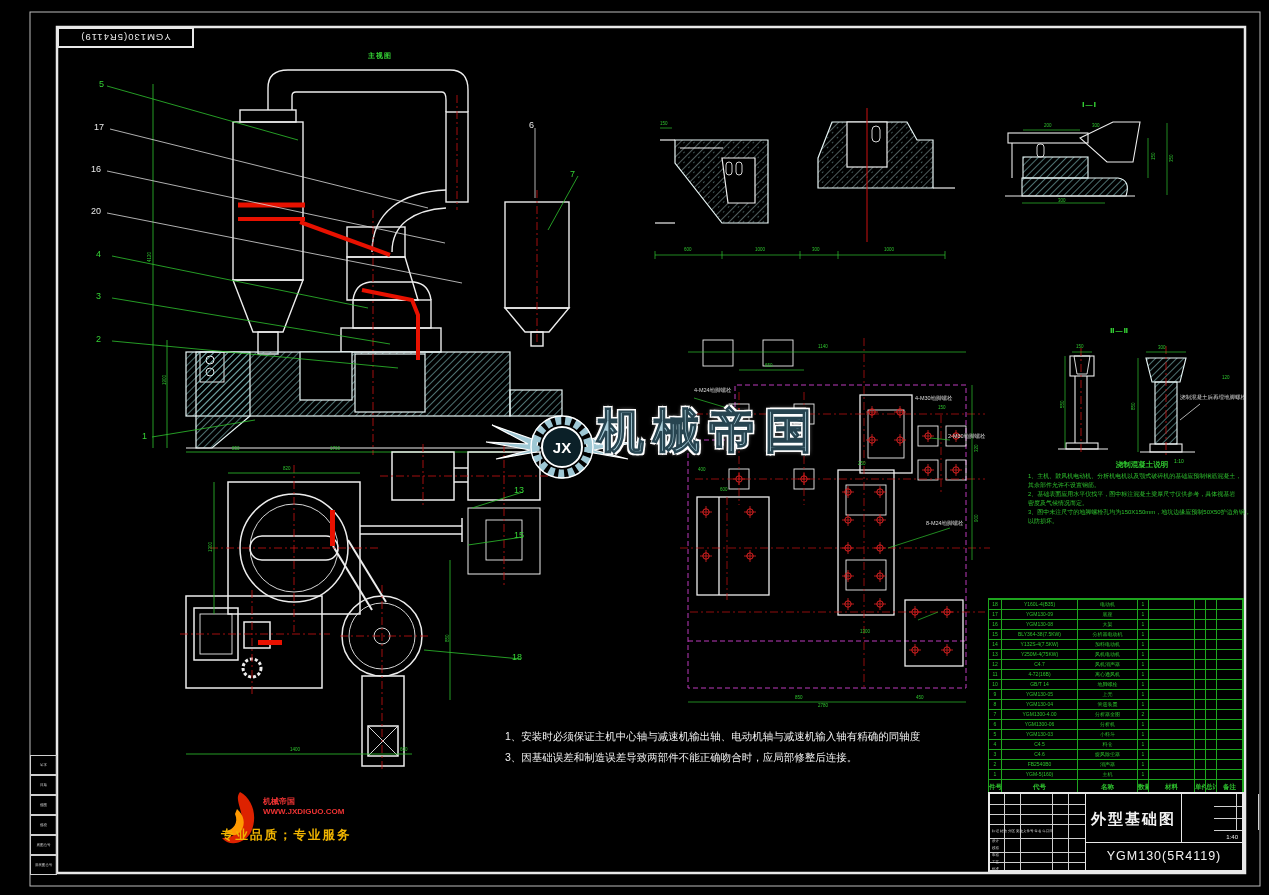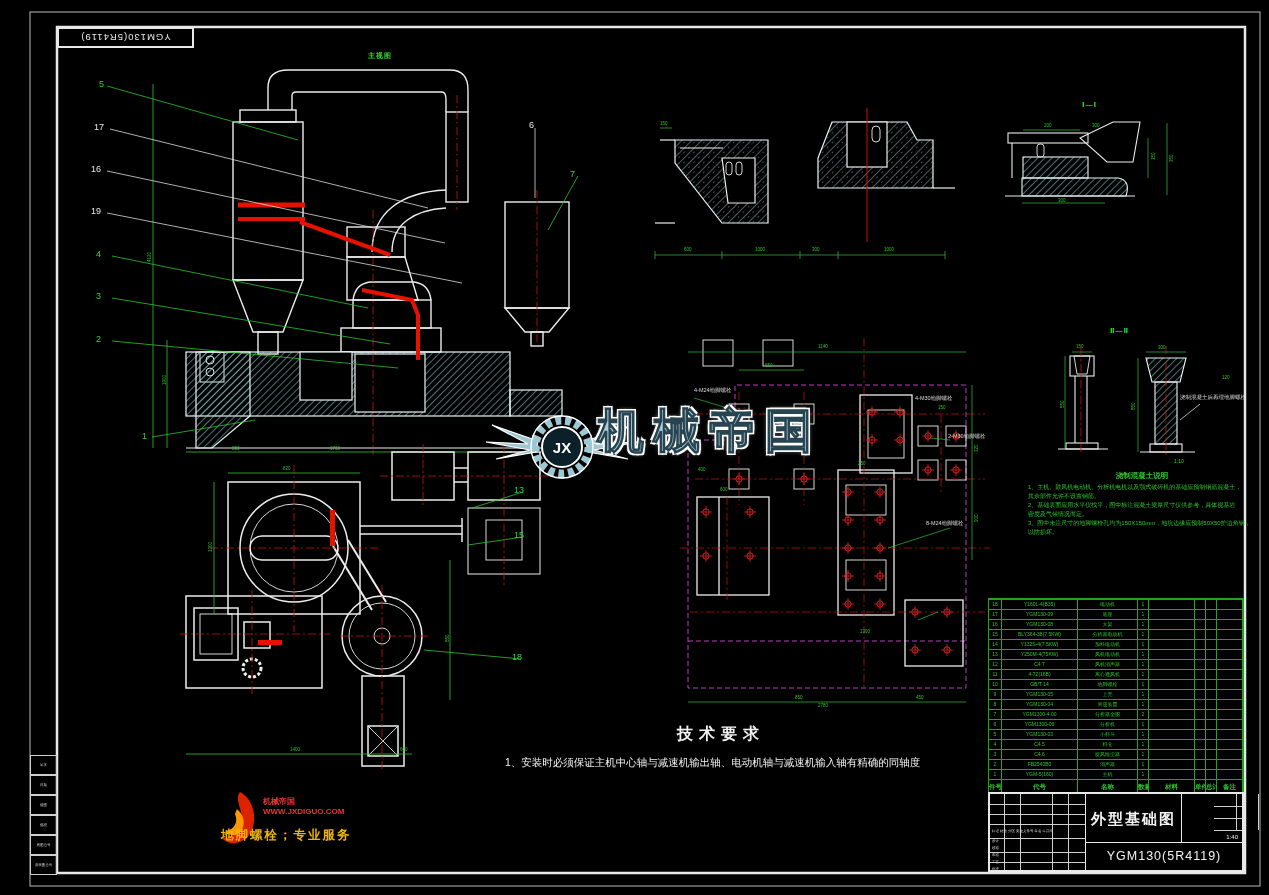--- a/index.html
+++ b/index.html
@@ -14,21 +14,21 @@
   .wtxt{color:#dcdcdc;font-size:5.5px;}
   .seclbl{color:#35d435;font-size:7px;font-weight:bold;letter-spacing:1px;}
   .corner{left:57px;top:27px;width:133px;height:17px;border:2px solid #e8e8e8;
           color:#e8e8e8;font-size:9.5px;text-align:center;line-height:17px;
           transform:rotate(180deg);letter-spacing:1px;}
   
   #tech{left:505px;top:726px;width:432px;color:#f0f0f0;}
   #tech .tt{font-size:16px;font-weight:bold;text-align:center;letter-spacing:6px;margin-bottom:10px;}
   #tech .tl{font-size:10.5px;line-height:21px;white-space:nowrap;}
   
-  #notes{left:1028px;top:461px;width:228px;color:#2ec32e;margin-top:11px;}
+  #notes{left:1028px;top:461px;width:228px;color:#2ec32e;}
   #notes .nt{font-size:7.5px;font-weight:bold;text-align:center;margin-bottom:3px;}
   #notes .nl{font-size:6px;line-height:9px;white-space:nowrap;}
   
   #bom{left:988px;top:598px;width:256px;border:1.5px solid #1ea51e;box-sizing:border-box;}
   .bomrow{display:grid;grid-template-columns:13px 76px 60px 11px 46px 11px 11px auto;height:10px;}
   .bomrow div{border-right:1px solid #1ea51e;border-top:1px solid #1ea51e;color:#2ec32e;
       font-size:5px;line-height:9px;text-align:center;overflow:hidden;}
   .bomrow div:first-child{border-left:0;}
   .bomhead{height:14px;}
   .bomhead div{font-size:6.5px;line-height:13px;font-weight:bold;}
@@ -427,22 +427,22 @@
 </svg>
 
 <div class="t corner">YGM130(5R4119)</div>
 <div class="t seclbl" style="left:368px;top:52px">主视图</div>
 <div class="t seclbl" style="left:1082px;top:101px">Ⅰ—Ⅰ</div>
 <div class="t seclbl" style="left:1110px;top:327px">Ⅱ—Ⅱ</div>
 <div class="t g" style="left:1174px;top:459px;font-size:5px">1:10</div>
 <div class="t wtxt" style="left:1180px;top:395px">浇制混凝土后再埋地脚螺栓</div>
 
 <div class="t" id="tech">
-  <div class="tt">技术要求</div>
   <div class="tl">1、安装时必须保证主机中心轴与减速机输出轴、电动机轴与减速机输入轴有精确的同轴度</div>
+  <div class="tl">3、因基础误差和制造误差导致两部件不能正确吻合时，应局部修整后连接。</div>
 </div>
 
 <div class="t" id="notes">
   <div class="nt">浇制混凝土说明</div>
   <div class="nl">1、主机、鼓风机电动机、分析机电机以及颚式破碎机的基础应预制钢筋混凝土，</div>
   <div class="nl">其余部件允许不设置钢筋。</div>
   <div class="nl">2、基础表面应用水平仪找平，图中标注混凝土梁厚尺寸仅供参考，具体视基岩</div>
   <div class="nl">密度及气候情况而定。</div>
   <div class="nl">3、图中未注尺寸的地脚螺栓孔均为150X150mm，地坑边缘应预制50X50护边角钢，</div>
   <div class="nl">以防损坏。</div>
@@ -675,26 +675,26 @@
     <div class="tb-num">YGM130(5R4119)</div>
   </div>
 </div>
 
 <div class="t wm" id="wm1">机械帝国</div>
 
 <div class="t" id="promo-red">
   <div>机械帝国</div>
   <div>WWW.JXDIGUO.COM</div>
 </div>
-<div class="t" id="promo-yellow">地脚螺栓；专业服务</div>
+<div class="t" id="promo-yellow">专业品质；专业服务</div>
 
 <span class="t ldr g" style="left: 99px; top: 80px;">5</span>
     <span class="t ldr w" style="left: 94px; top: 123px;">17</span>
     <span class="t ldr w" style="left: 91px; top: 165px;">16</span>
-    <span class="t ldr w" style="left: 91px; top: 207px;">19</span>
+    <span class="t ldr w" style="left: 91px; top: 207px;">20</span>
     <span class="t ldr g" style="left: 96px; top: 250px;">4</span>
     <span class="t ldr g" style="left: 96px; top: 292px;">3</span>
     <span class="t ldr g" style="left: 96px; top: 335px;">2</span>
     <span class="t ldr g" style="left: 142px; top: 432px;">1</span>
     <span class="t ldr w" style="left: 529px; top: 121px;">6</span>
     <span class="t ldr g" style="left: 570px; top: 170px;">7</span>
     <span class="t ldr g" style="left: 514px; top: 486px;">13</span>
     <span class="t ldr g" style="left: 514px; top: 531px;">15</span>
     <span class="t ldr g" style="left: 512px; top: 653px;">18</span>
     <span class="t dim r" style="left: 148px; top: 262px;">4120</span>

